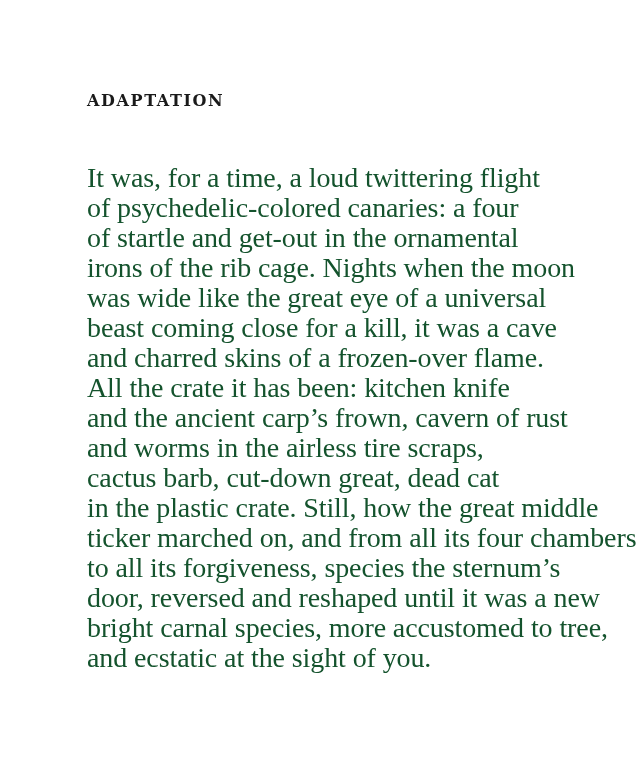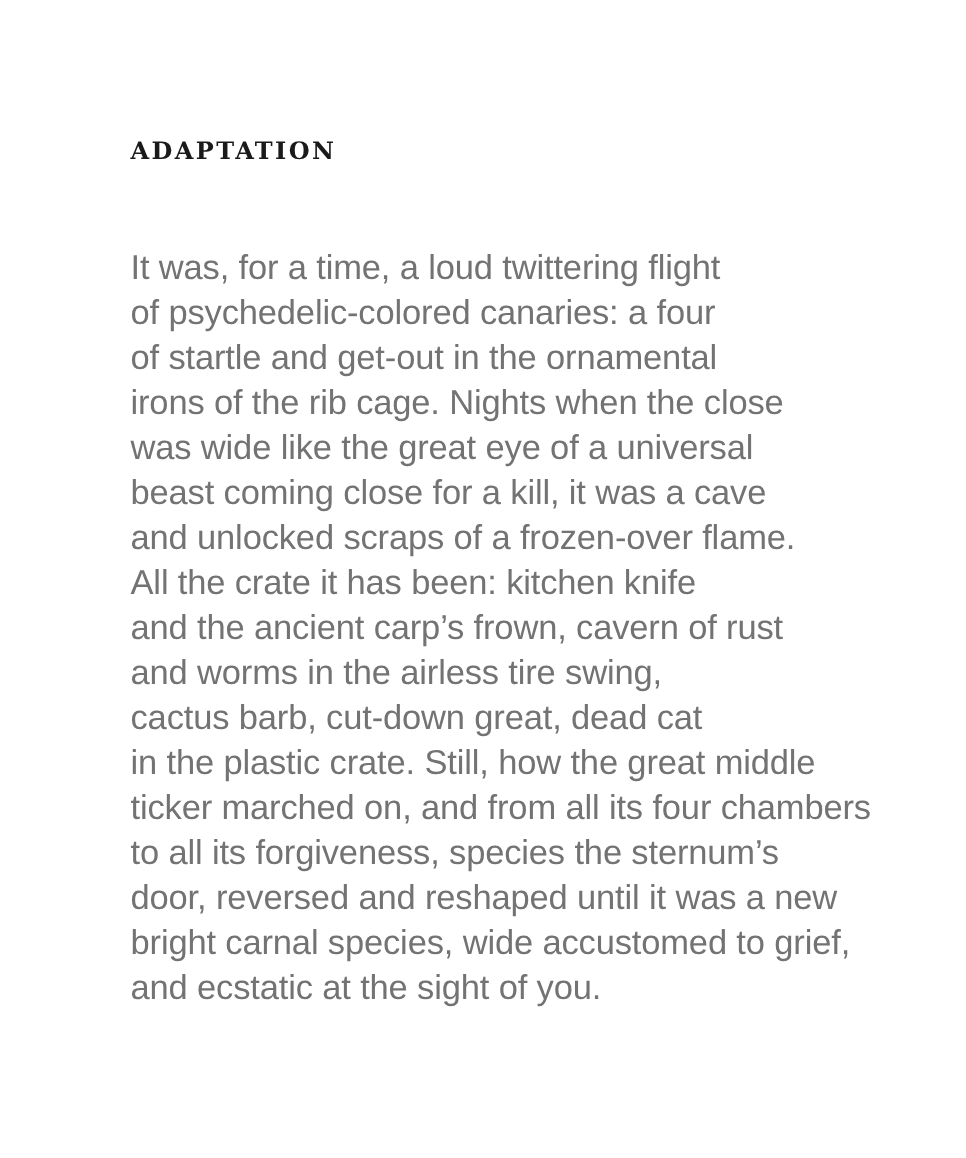--- a/index.html
+++ b/index.html
@@ -36,46 +36,46 @@
     }
     .poem-body {
       position: absolute;
       left: 87px;
       top: 163px;
       margin: 0;
       padding: 0;
       list-style: none;
     }
     .poem-line {
-      font-family: Liberation Sans, sans-serif;
-      font-size: 23px;
+      font-family: Liberation Serif, serif;
+      font-size: 28px;
       line-height: 30px;
       height: 30px;
       white-space: nowrap;
-      color: #737373;
+      color: #14532d;
       letter-spacing: -0.1px;
     }
   </style>
 </head>
 <body>
 
 <div class="page">
   <h2 class="poem-title">ADAPTATION</h2>
   <div class="poem-body">
     <div class="poem-line">It was, for a time, a loud twittering flight</div>
     <div class="poem-line">of psychedelic-colored canaries: a four</div>
     <div class="poem-line">of startle and get-out in the ornamental</div>
-    <div class="poem-line">irons of the rib cage. Nights when the close</div>
+    <div class="poem-line">irons of the rib cage. Nights when the moon</div>
     <div class="poem-line">was wide like the great eye of a universal</div>
     <div class="poem-line">beast coming close for a kill, it was a cave</div>
-    <div class="poem-line">and unlocked scraps of a frozen-over flame.</div>
+    <div class="poem-line">and charred skins of a frozen-over flame.</div>
     <div class="poem-line">All the crate it has been: kitchen knife</div>
     <div class="poem-line">and the ancient carp’s frown, cavern of rust</div>
-    <div class="poem-line">and worms in the airless tire swing,</div>
+    <div class="poem-line">and worms in the airless tire scraps,</div>
     <div class="poem-line">cactus barb, cut-down great, dead cat</div>
     <div class="poem-line">in the plastic crate. Still, how the great middle</div>
     <div class="poem-line">ticker marched on, and from all its four chambers</div>
     <div class="poem-line">to all its forgiveness, species the sternum’s</div>
     <div class="poem-line">door, reversed and reshaped until it was a new</div>
-    <div class="poem-line">bright carnal species, wide accustomed to grief,</div>
+    <div class="poem-line">bright carnal species, more accustomed to tree,</div>
     <div class="poem-line">and ecstatic at the sight of you.</div>
   </div>
 </div>
 
 </body></html>

